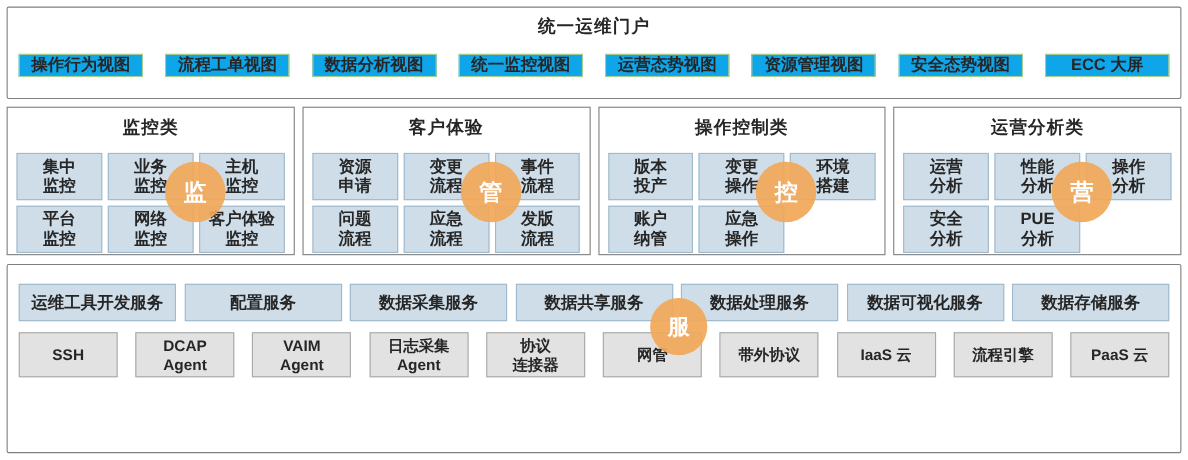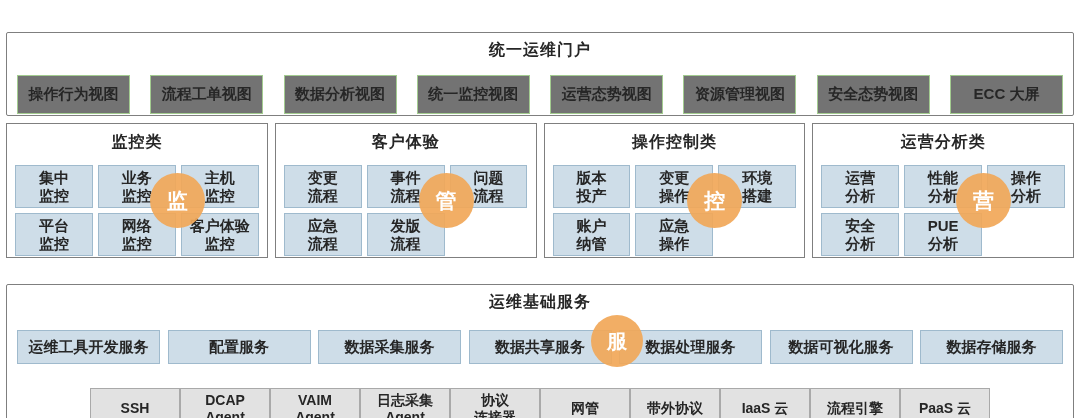--- a/index.html
+++ b/index.html
@@ -13,41 +13,40 @@
     position:relative;
     width:1080px; height:418px;
     background:#ffffff;
     padding:6px;
   }
   .band {
     border:1px solid #7f7f7f;
     border-radius:2px;
     background:#ffffff;
     position:relative;
-    margin-top:26px;
   }
   .band-title {
     text-align:center;
     padding-top:7px;
     font-size:16px;
     font-weight:700;
     letter-spacing:1px;
   }
   
   .portal { height:84px; margin-bottom:7px; }
   .btn-row {
     display:flex;
     justify-content:space-between;
     padding:14px 10px 0;
   }
   .btn-green {
     flex:0 0 113px;
-    height:39px;
-    display:flex; align-items:center; justify-content:center;
-    background:#737373;
+    height:21px;
+    display:flex; align-items:center; justify-content:center;
+    background:#0ea5e9;
     border:1px solid #a3cc90;
     font-size:15px; font-weight:600;
   }
   
   .cat-row { display:flex; gap:7px; height:135px; margin-bottom:8px; }
   .cat {
     flex:1 1 0;
     border:1px solid #7f7f7f;
     border-radius:0;
     position:relative;
@@ -107,22 +106,22 @@
     margin:10px 10px 0;
     height:30px;
     background:#d5e3ee;
     border:1px solid #9fbacd;
     display:flex; align-items:center; justify-content:center;
     font-size:15px; font-weight:700;
     letter-spacing:1px;
   }
   .tool-row {
     display:flex;
-    justify-content:center;
-    padding:24px 10px 0;
+    justify-content:space-between;
+    padding:10px 10px 0;
   }
   .tool {
     flex:0 0 90px;
     height:41px;
     display:flex; align-items:center; justify-content:center;
     text-align:center;
     background:#e2e2e2;
     border:1px solid #a9a9a9;
     font-size:14px; font-weight:600;
     line-height:1.2;
@@ -170,20 +169,22 @@
 监控</div>
         <div class="cell">客户体验
 监控</div>
       </div>
       <div class="badge">监</div>
     </section>
 
     <section class="cat">
       <div class="cat-title">客户体验</div>
       <div class="cat-grid">
+        <div class="cell">资源
+申请</div>
         <div class="cell">变更
 流程</div>
         <div class="cell">事件
 流程</div>
         <div class="cell">问题
 流程</div>
         <div class="cell">应急
 流程</div>
         <div class="cell">发版
 流程</div>
@@ -221,21 +222,20 @@
 分析</div>
         <div class="cell">PUE
 分析</div>
       </div>
       <div class="badge">营</div>
     </section>
 
   </div>
 
   <section class="band base">
-    <div class="band-title">运维基础服务</div>
     <div class="svc-row">
       <div class="svc">运维工具开发服务</div>
       <div class="svc">配置服务</div>
       <div class="svc">数据采集服务</div>
       <div class="svc">数据共享服务</div>
       <div class="svc">数据处理服务</div>
       <div class="svc">数据可视化服务</div>
       <div class="svc">数据存储服务</div>
     </div>
     <div class="tool-row">

